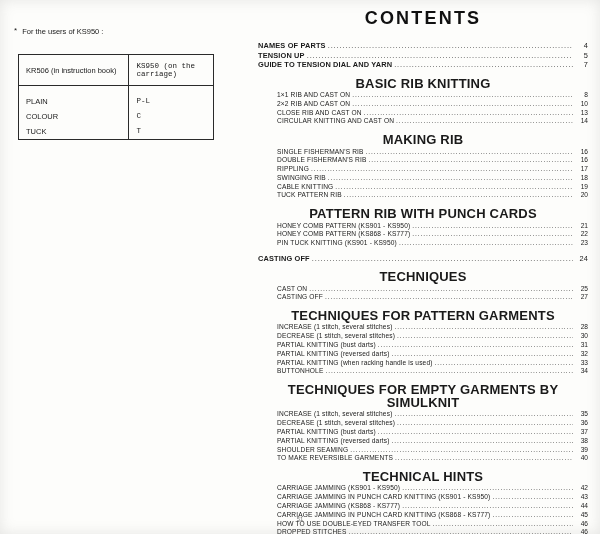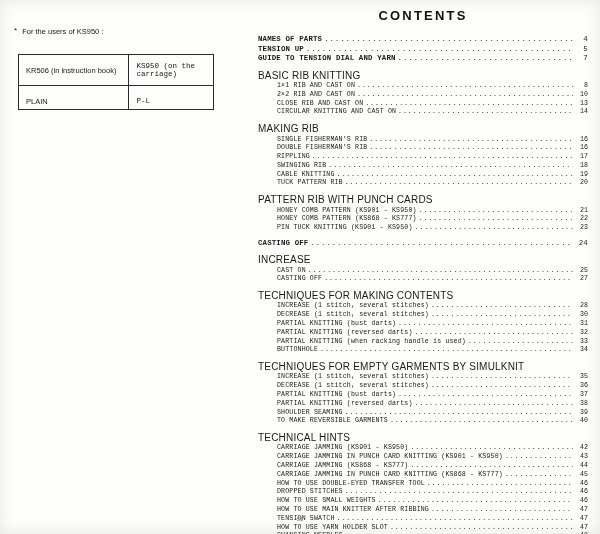--- a/index.html
+++ b/index.html
@@ -91,35 +91,34 @@
 
   
   .right-col {
     position: absolute;
     left: 258px;
     top: 8px;
     width: 330px;
   }
   .contents-title {
     text-align: center;
-    font-size: 13px;
+    font-size: 18px;
     letter-spacing: 2.2px;
     font-weight: bold;
     margin-bottom: 13px;
     color: #111;
   }
   .toc {
     font-size: 6.8px;
     line-height: 1.0;
   }
   .entry {
     display: flex;
     align-items: flex-start;
     white-space: nowrap;
-    font-family: Liberation Mono, monospace;
   }
   .entry .label {
     font-weight: bold;
     letter-spacing: 0.15px;
   }
   .entry .dots {
     flex: 1 1 auto;
     overflow: hidden;
     white-space: nowrap;
     margin: 0 2px;
@@ -141,24 +140,25 @@
     letter-spacing: 0.2px;
   }
   .group { margin-bottom: 8px; }
   .sub {
     padding-left: 19px;
     font-size: 6.6px;
     font-weight: normal;
   }
   .sub .label { font-weight: normal; }
   .heading-only {
-    font-size: 10px;
-    font-weight: normal;
+    font-size: 13px;
+    font-weight: bold;
     letter-spacing: 0.2px;
     margin-bottom: 2.5px;
+    text-align: center;
   }
   .sub-list .entry { margin-bottom: 2.2px; }
   .sect-entry { margin-bottom: 3px; }
 
   .pagenum {
     position: absolute;
     left: 50%;
     bottom: 12px;
     transform: translateX(-50%);
     font-size: 6px;
@@ -180,20 +180,28 @@
     <table class="chart">
       <tbody>
         <tr class="head">
           <td class="col-a">KR506 (in instruction book)</td>
           <td class="col-b">KS950 (on the carriage)</td>
         </tr>
         <tr class="inner-row first-inner">
           <td class="col-a">PLAIN</td>
           <td class="col-b">P-L</td>
         </tr>
+        <tr class="inner-row">
+          <td class="col-a">COLOUR</td>
+          <td class="col-b">C</td>
+        </tr>
+        <tr class="inner-row">
+          <td class="col-a">TUCK</td>
+          <td class="col-b">T</td>
+        </tr>
       </tbody>
     </table>
   </div>
 
   <div class="right-col">
     <div class="contents-title">CONTENTS</div>
     <div class="toc" id="toc">
         <div class="group">
           <div class="sub-list">
             <div class="entry sect sect-entry">
@@ -296,36 +304,36 @@
         <div class="group">
           <div class="sub-list">
             <div class="entry sect sect-entry">
               <span class="label">CASTING OFF</span>
               <span class="dots">.......................................................................................................................................................................................................</span>
               <span class="page-no">24</span>
             </div>
           </div>
         </div>
         <div class="group">
-          <div class="heading-only">INCREASE</div>
+          <div class="heading-only">TECHNIQUES</div>
           <div class="sub-list">
             <div class="entry sub">
               <span class="label">CAST ON</span>
               <span class="dots">.......................................................................................................................................................................................................</span>
               <span class="page-no">25</span>
             </div>
             <div class="entry sub">
               <span class="label">CASTING OFF</span>
               <span class="dots">.......................................................................................................................................................................................................</span>
               <span class="page-no">27</span>
             </div>
           </div>
         </div>
         <div class="group">
-          <div class="heading-only">TECHNIQUES FOR MAKING CONTENTS</div>
+          <div class="heading-only">TECHNIQUES FOR PATTERN GARMENTS</div>
           <div class="sub-list">
             <div class="entry sub">
               <span class="label">INCREASE (1 stitch, several stitches)</span>
               <span class="dots">.......................................................................................................................................................................................................</span>
               <span class="page-no">28</span>
             </div>
             <div class="entry sub">
               <span class="label">DECREASE (1 stitch, several stitches)</span>
               <span class="dots">.......................................................................................................................................................................................................</span>
               <span class="page-no">30</span>

